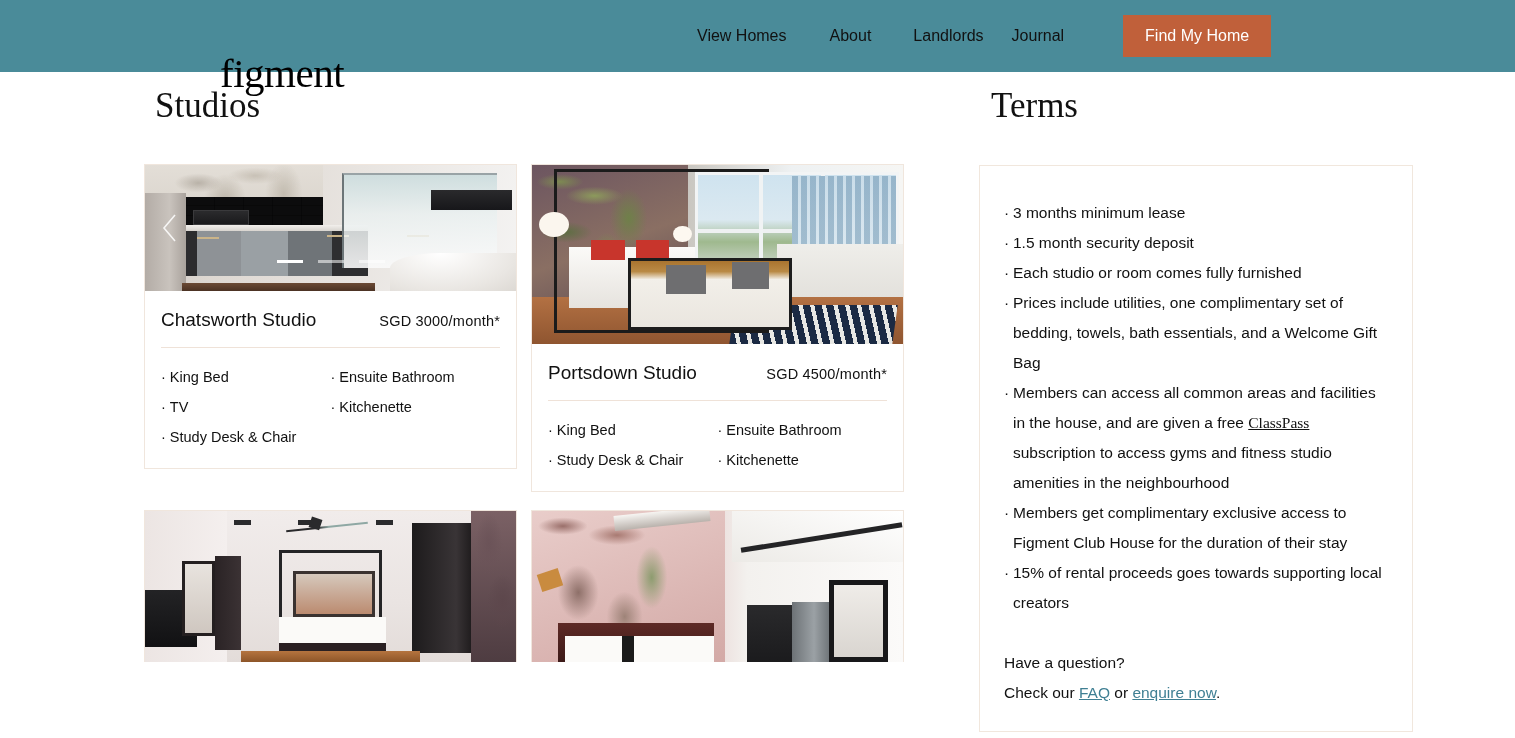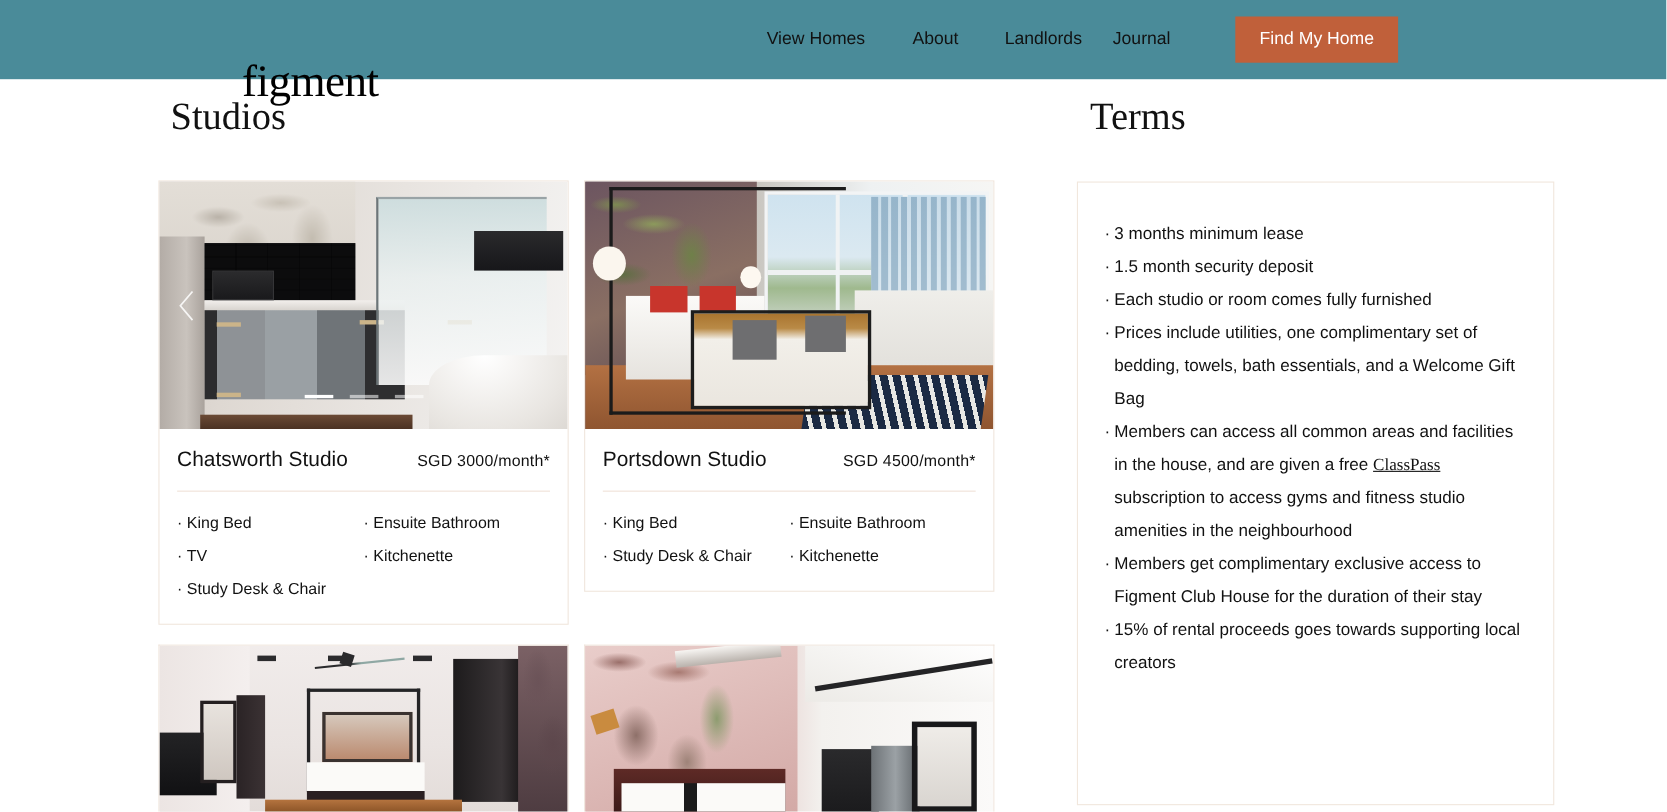--- a/index.html
+++ b/index.html
@@ -55,22 +55,22 @@
   .listings { position: absolute; left: 144px; top: 164px; width: 760px; }
   .card-row { display: flex; gap: 14px; }
   .card {
     width: 373px; background: #fff;
     border: 1px solid #f0e6dd;
     display: flex; flex-direction: column;
   }
   .card-photo { width: 100%; position: relative; overflow: hidden; }
   .card.c1 .card-photo { height: 234px; }
   .card.c2 .card-photo { height: 232px; }
-  .card.c1 { height: 404px; }
-  .card.c2 { height: 374px; }
+  .card.c1 { height: 305px; }
+  .card.c2 { height: 328px; }
   .card-body { padding: 18px 16px 16px 16px; }
   .card-head { display: flex; justify-content: space-between; align-items: baseline; }
   .card-name { font-size: 19px; color: #111; font-weight: 400; }
   .card-price { font-size: 14.5px; color: #111; letter-spacing: .2px; }
   .card-rule { height: 1px; background: #efe2d8; margin: 16px 0 14px 0; }
   .feature-cols { display: flex; }
   .feature-col { width: 50%; }
   .feature { font-size: 14.5px; color: #111; line-height: 30px; white-space: nowrap; }
   .feature .dot { margin-right: 4px; }
 
@@ -409,15 +409,19 @@
     </div>
     <div class="term">
       <span class="bul">·</span>
       <span>Members get complimentary exclusive access to Figment Club House for the duration of their stay</span>
     </div>
     <div class="term">
       <span class="bul">·</span>
       <span>15% of rental proceeds goes towards supporting local creators</span>
     </div>
 
+    <div class="question">
+      <div>Have a question?</div>
+      <div><span>Check our </span><a class="tlink">FAQ</a><span> or </span><a class="tlink">enquire now</a><span>.</span></div>
+    </div>
   </div>
 
 </div>
 
 </body></html>

